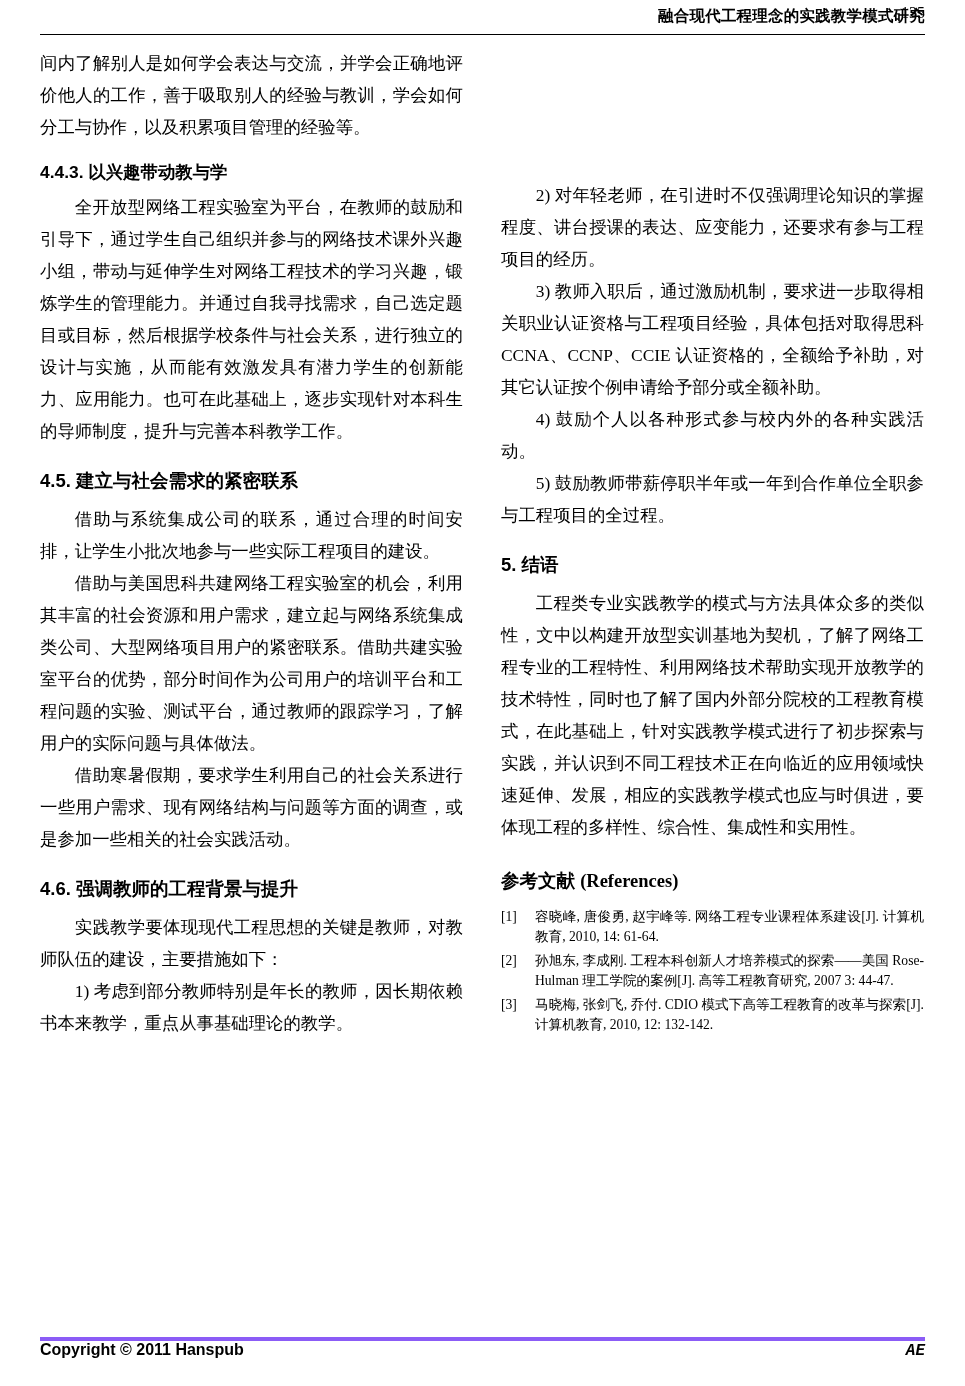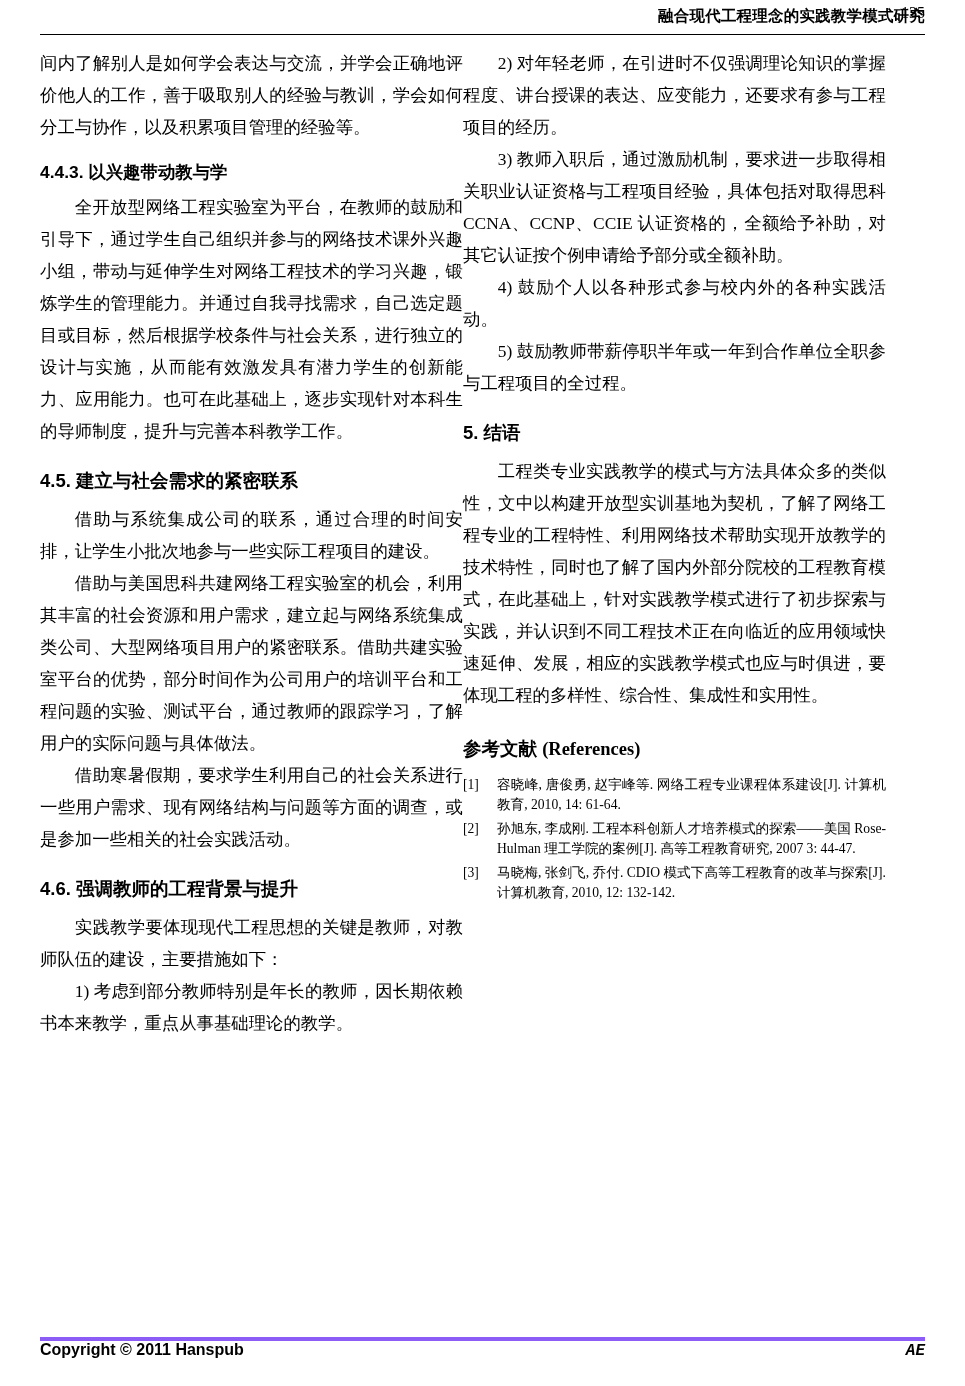--- a/index.html
+++ b/index.html
@@ -44,21 +44,22 @@
     position: absolute;
     right: 0;
     top: 4px;
     font-size: 16px;
     font-family: "Liberation Serif", serif;
     font-weight: normal;
   }
   
   .columns {
     display: flex;
-    align-items: flex-start;
+    gap: 38px;
+    align-items: flex-end;
   }
   .col {
     width: 423px;
     flex: 0 0 423px;
   }
   p {
     margin: 0;
     font-size: 17.4px;
     line-height: 32px;
     text-align: justify;

